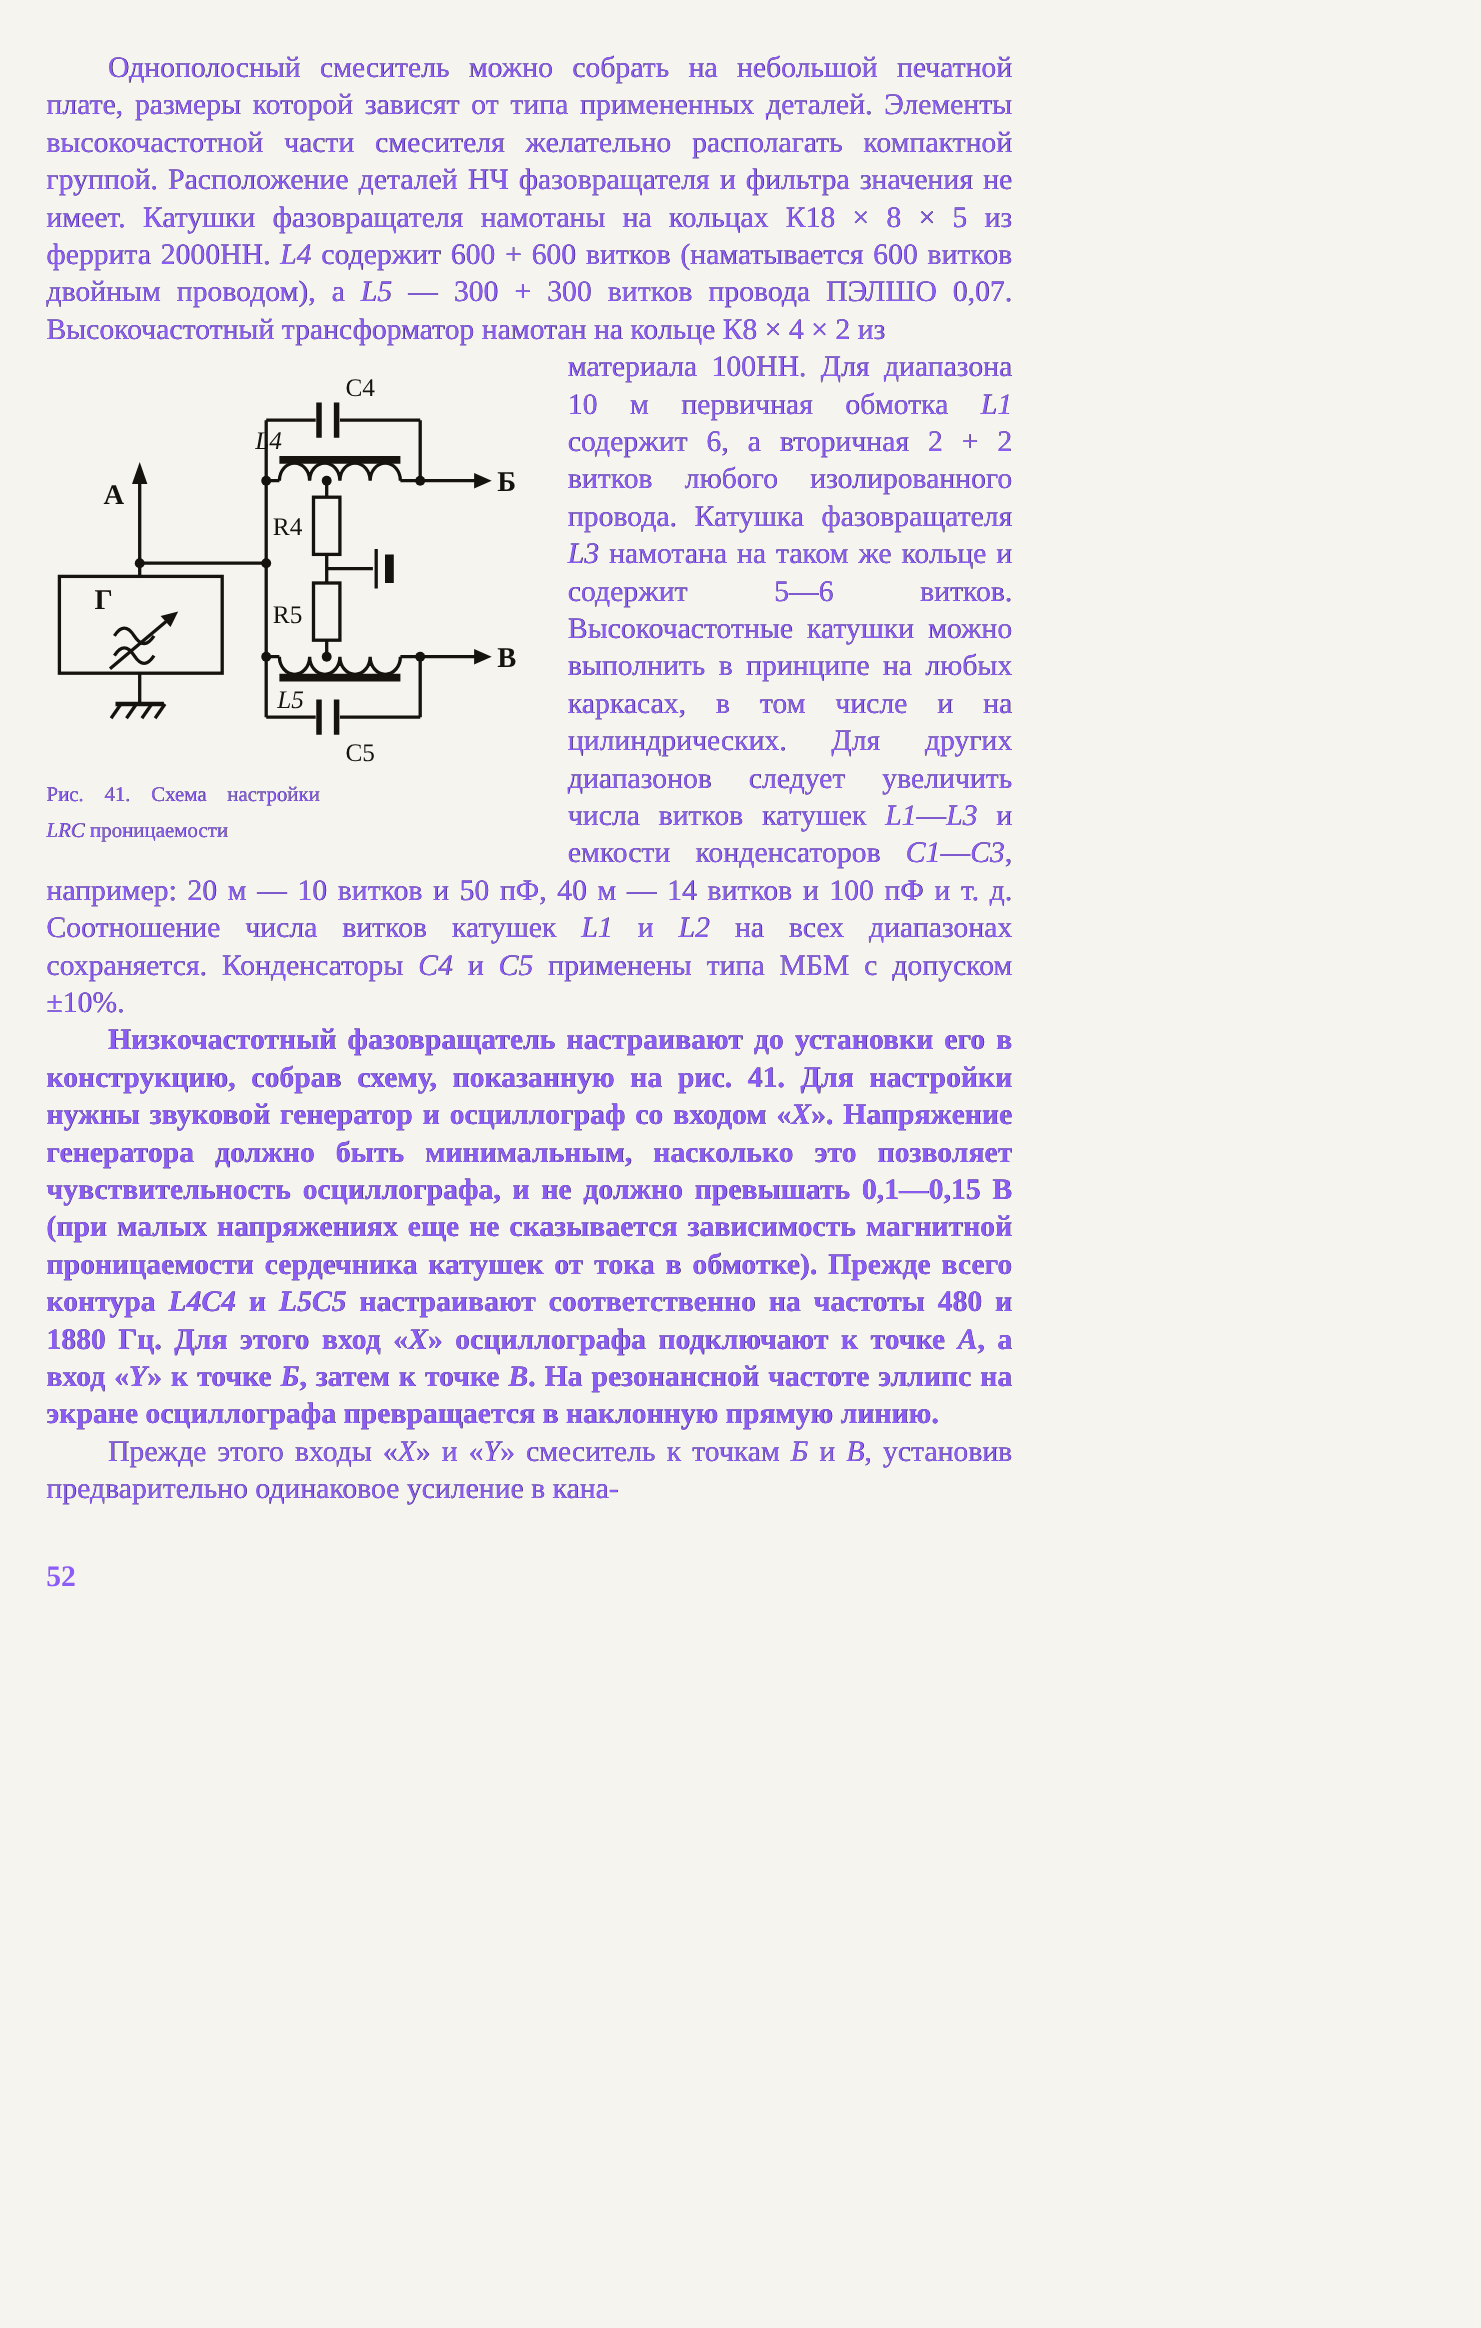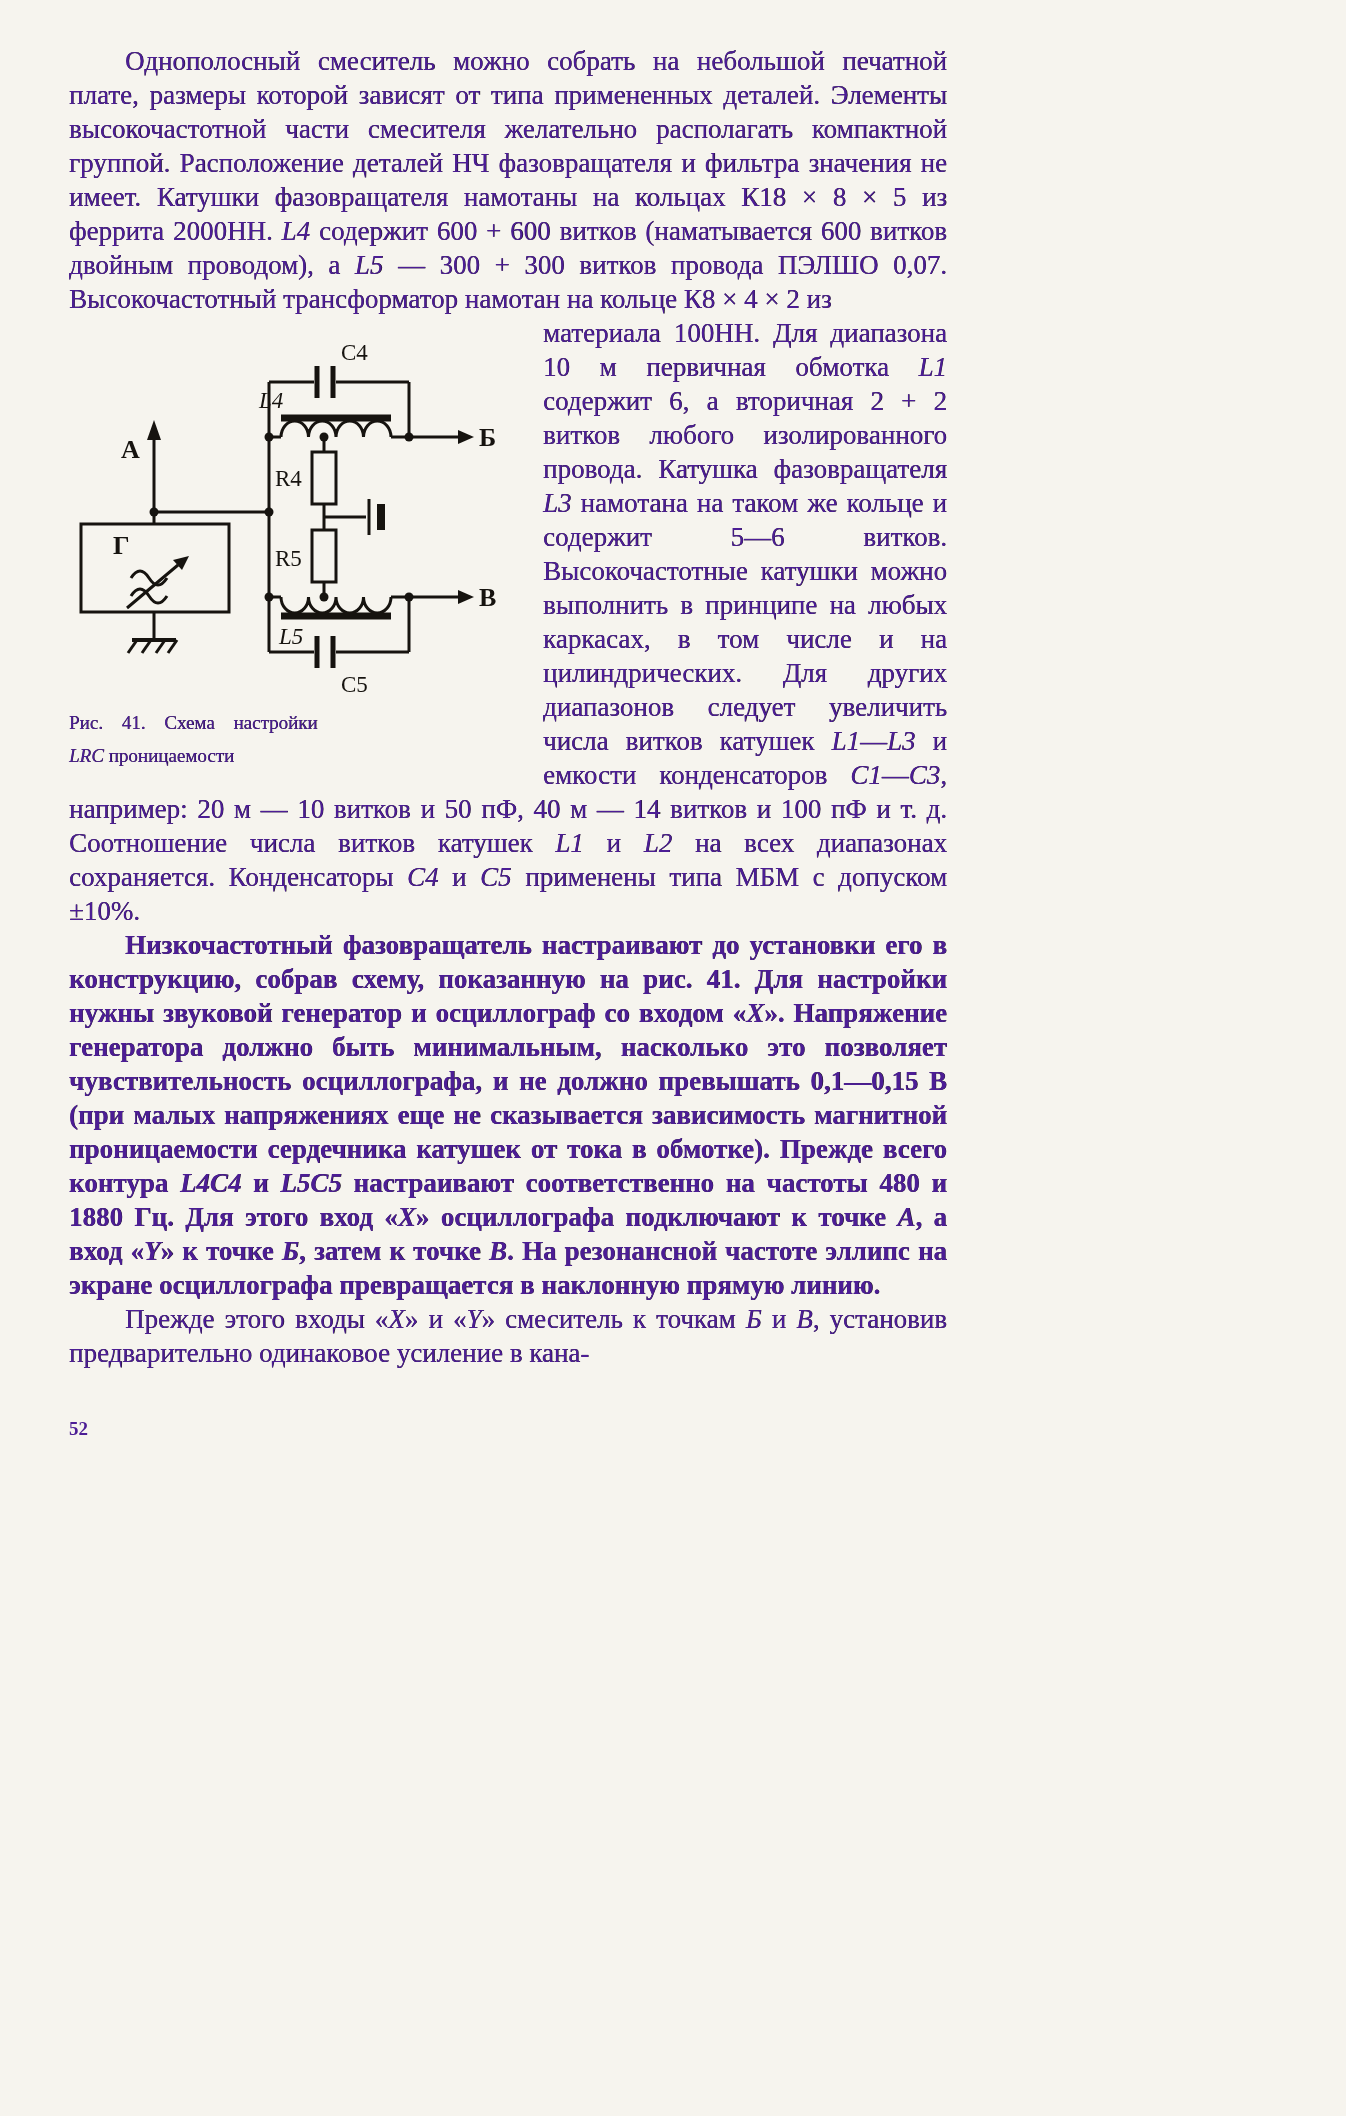--- a/index.html
+++ b/index.html
@@ -6,23 +6,22 @@
   body { background: #f6f4ee; }
 
   .page {
     position: relative;
     width: 1107px;
     height: 2116px;
     box-sizing: border-box;
     background: #f6f4ee;
     padding: 44px 0 0 42px;
     font-family: "Liberation Serif", "DejaVu Serif", serif;
-    color: #4c1d95;
+    color: #8b5cf6;
     overflow: hidden;
-    margin-left: 27px;
   }
 
   .text-col { width: 878px; }
 
   p.para {
     margin: 0;
     font-size: 27px;
     line-height: 34px;
     text-align: justify;
     text-shadow: 0.3px 0 0 #16130f;
@@ -44,21 +43,21 @@
     font-size: 19px;
     line-height: 33px;
     text-shadow: 0.3px 0 0 #16130f;
   }
   .caption .cap-line { display: block; }
   .caption .cap-line.first { word-spacing: 14px; }
 
   .pagenum {
     clear: both;
     margin-top: 48px;
-    font-size: 19px;
+    font-size: 27px;
     font-weight: bold;
   }
 
   
   svg text {
     font-family: "Liberation Serif", "DejaVu Serif", serif;
     fill: #16130f;
   }
   .lbl     { font-size: 23px; font-style: italic; }
   .lbl-up  { font-size: 23px; }

